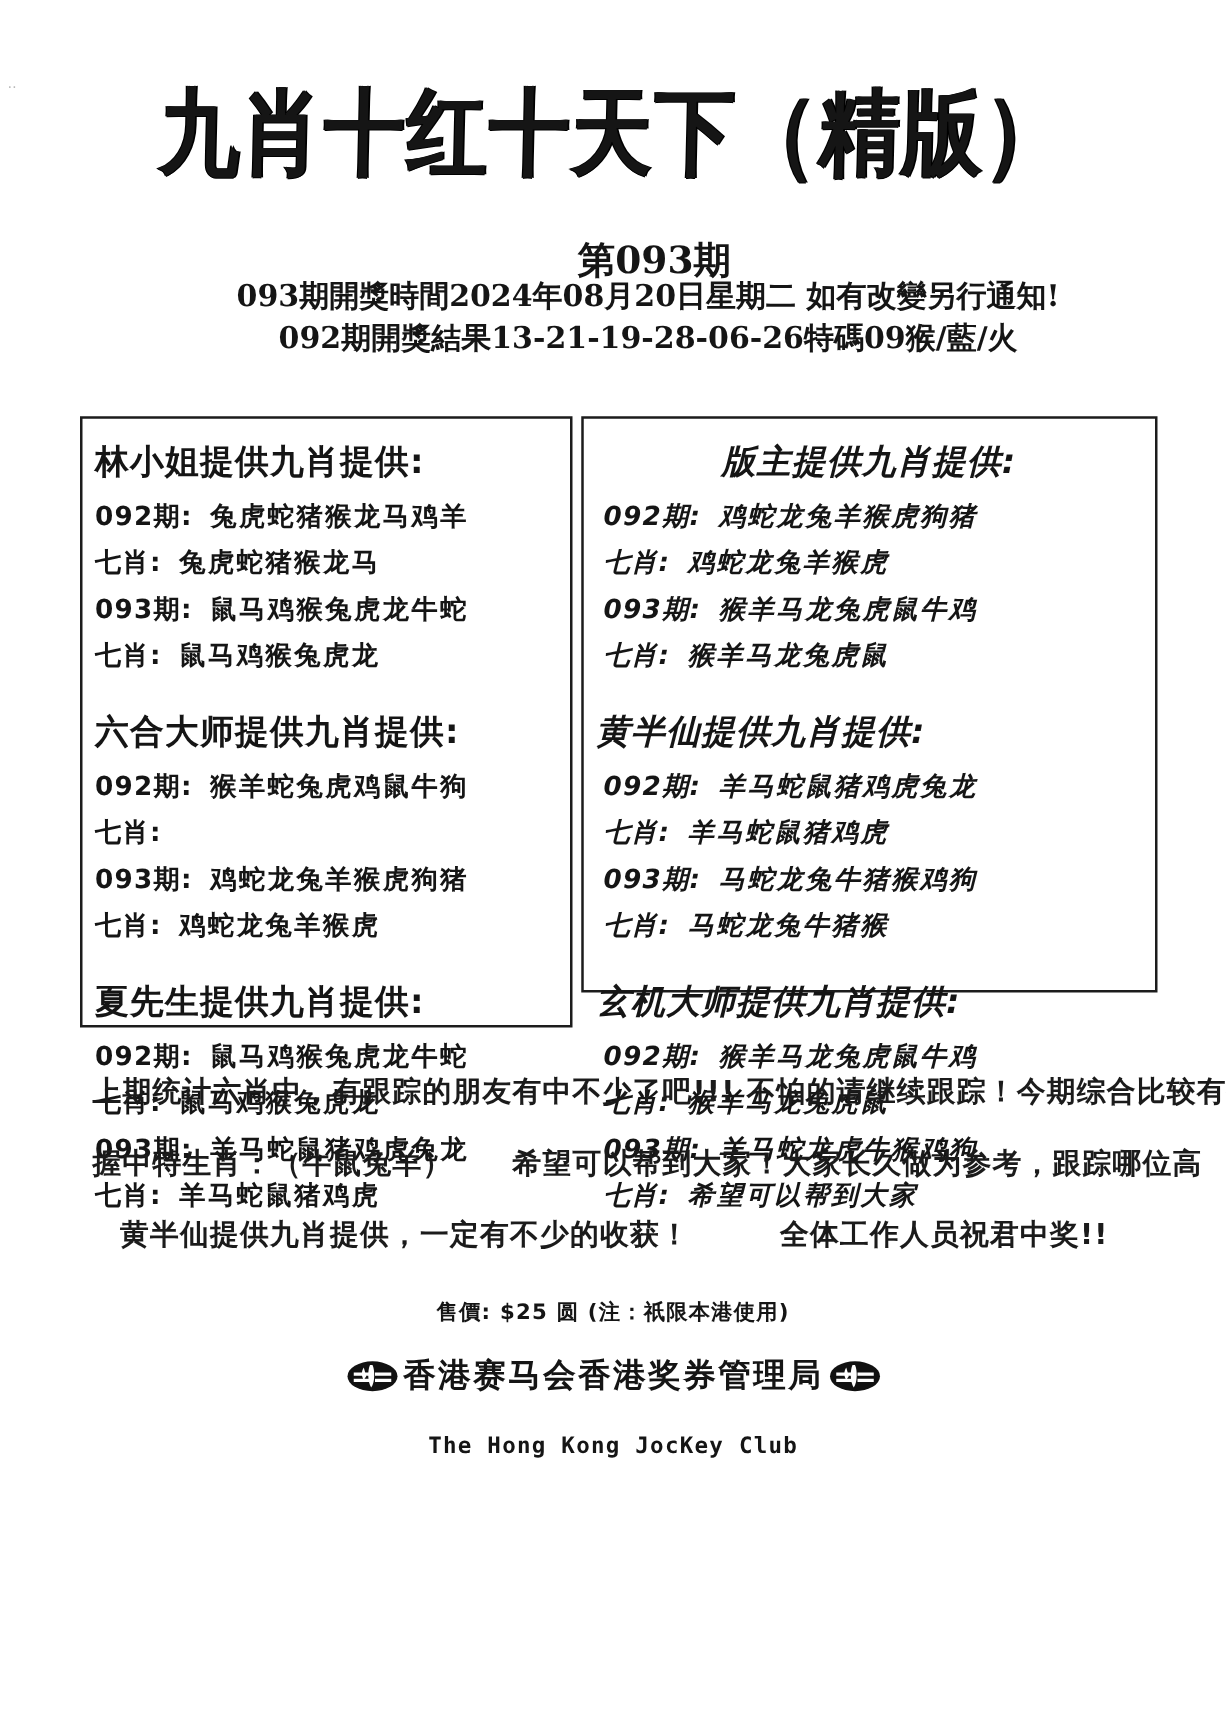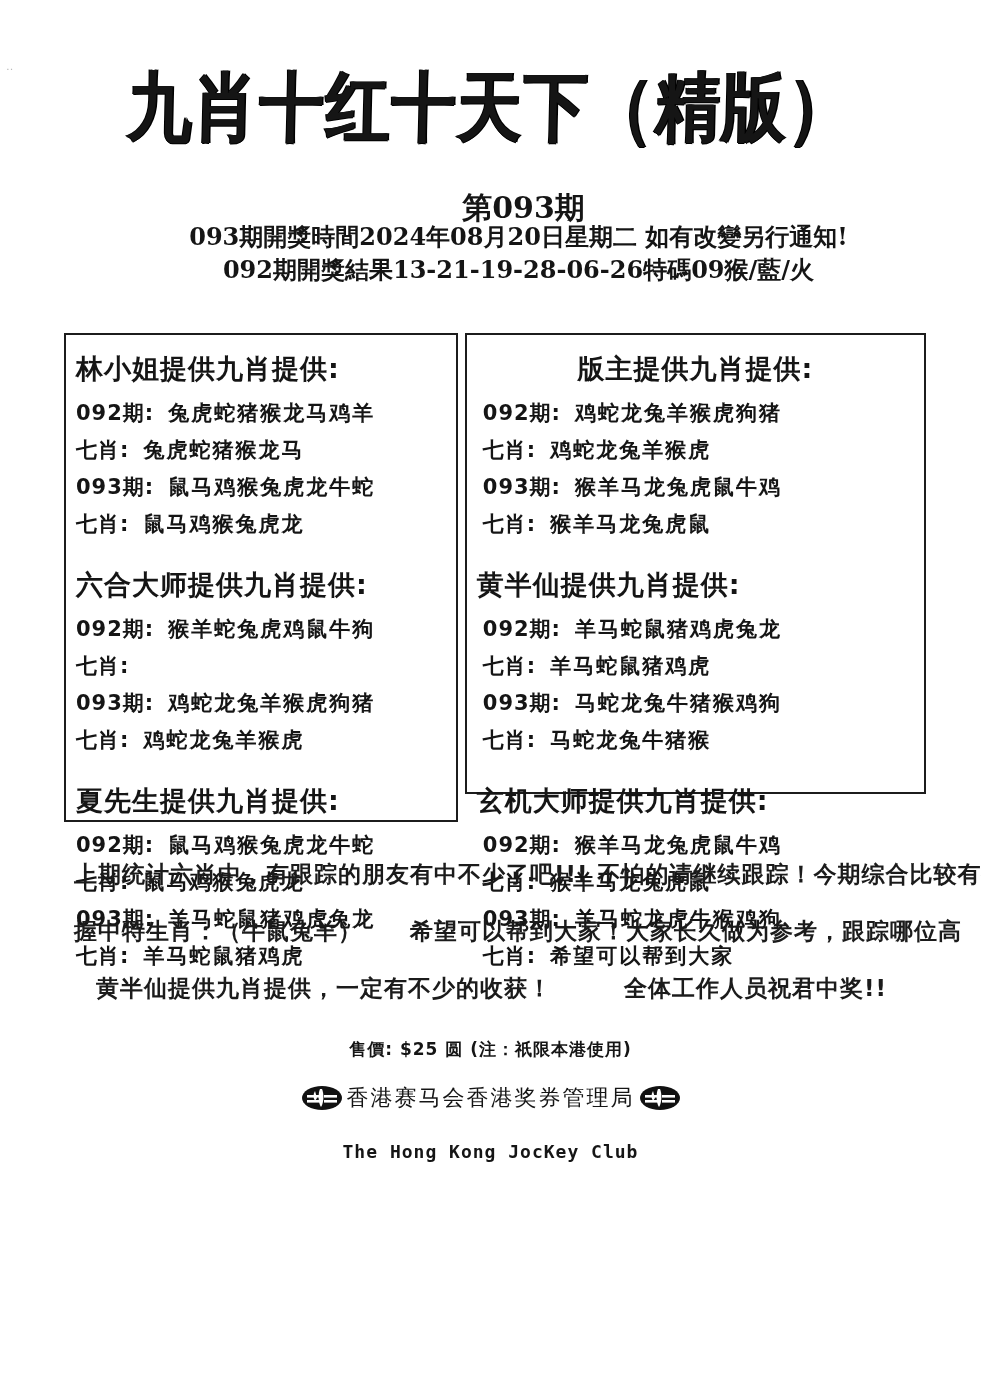--- a/index.html
+++ b/index.html
@@ -32,21 +32,21 @@
   }
   .notice{position:absolute;left:0;width:100%;text-align:center;
     font-family:"DejaVu Serif",serif;font-size:24px;font-weight:600;margin-left:28px;}
   .notice.n1{top:221px;}
   .notice.n2{top:254px;}
 
   
   .columns{position:absolute;left:64px;top:333px;width:862px;display:flex;gap:7px;align-items:flex-start;}
   .col{border:2px solid #1c1c1c;box-sizing:border-box;padding:6px 10px 10px 10px;background:#fff;}
   .col-left{width:424px;height:489px;}
-  .col-right{width:497px;height:461px;}
+  .col-right{width:497px;height:461px;font-style:italic;}
   .tipster{margin-top:10px;}
   .tipster + .tipster{margin-top:24px;}
   .tipster-title{
     font-size:27px;font-weight:800;letter-spacing:1px;
     margin-bottom:8px;white-space:nowrap;
   }
   .tipster-title.center{text-align:center;}
   .row{display:flex;align-items:baseline;font-weight:800;font-size:21px;line-height:37px;white-space:nowrap;}
   .row .lbl{margin-right:14px;letter-spacing:1px;}
   .row .val{letter-spacing:2px;}
@@ -55,21 +55,21 @@
   
   .commentary{position:absolute;left:74px;top:846px;width:842px;
     font-size:23px;font-weight:600;color:#1b1b1b;letter-spacing:1px;}
   .commentary .cline{height:57px;line-height:57px;white-space:nowrap;}
   .commentary .cline.indent{padding-left:22px;}
 
   
   .footer{position:absolute;left:0;top:1038px;width:100%;text-align:center;}
   .price{font-size:17px;font-weight:700;letter-spacing:1px;}
   .org-row{margin-top:22px;display:flex;justify-content:center;align-items:center;gap:4px;}
-  .org-cn{font-size:22px;font-weight:400;letter-spacing:2px;}
+  .org-cn{font-size:26px;font-weight:700;letter-spacing:2px;}
   .logo{width:42px;height:26px;display:inline-block;}
   .org-en{margin-top:28px;font-family:"DejaVu Sans Mono",monospace;font-size:18px;font-weight:600;letter-spacing:1px;}
 </style>
 </head>
 <body>
 
 <div class="page">
 
   <div class="artifact">‥</div>
 

